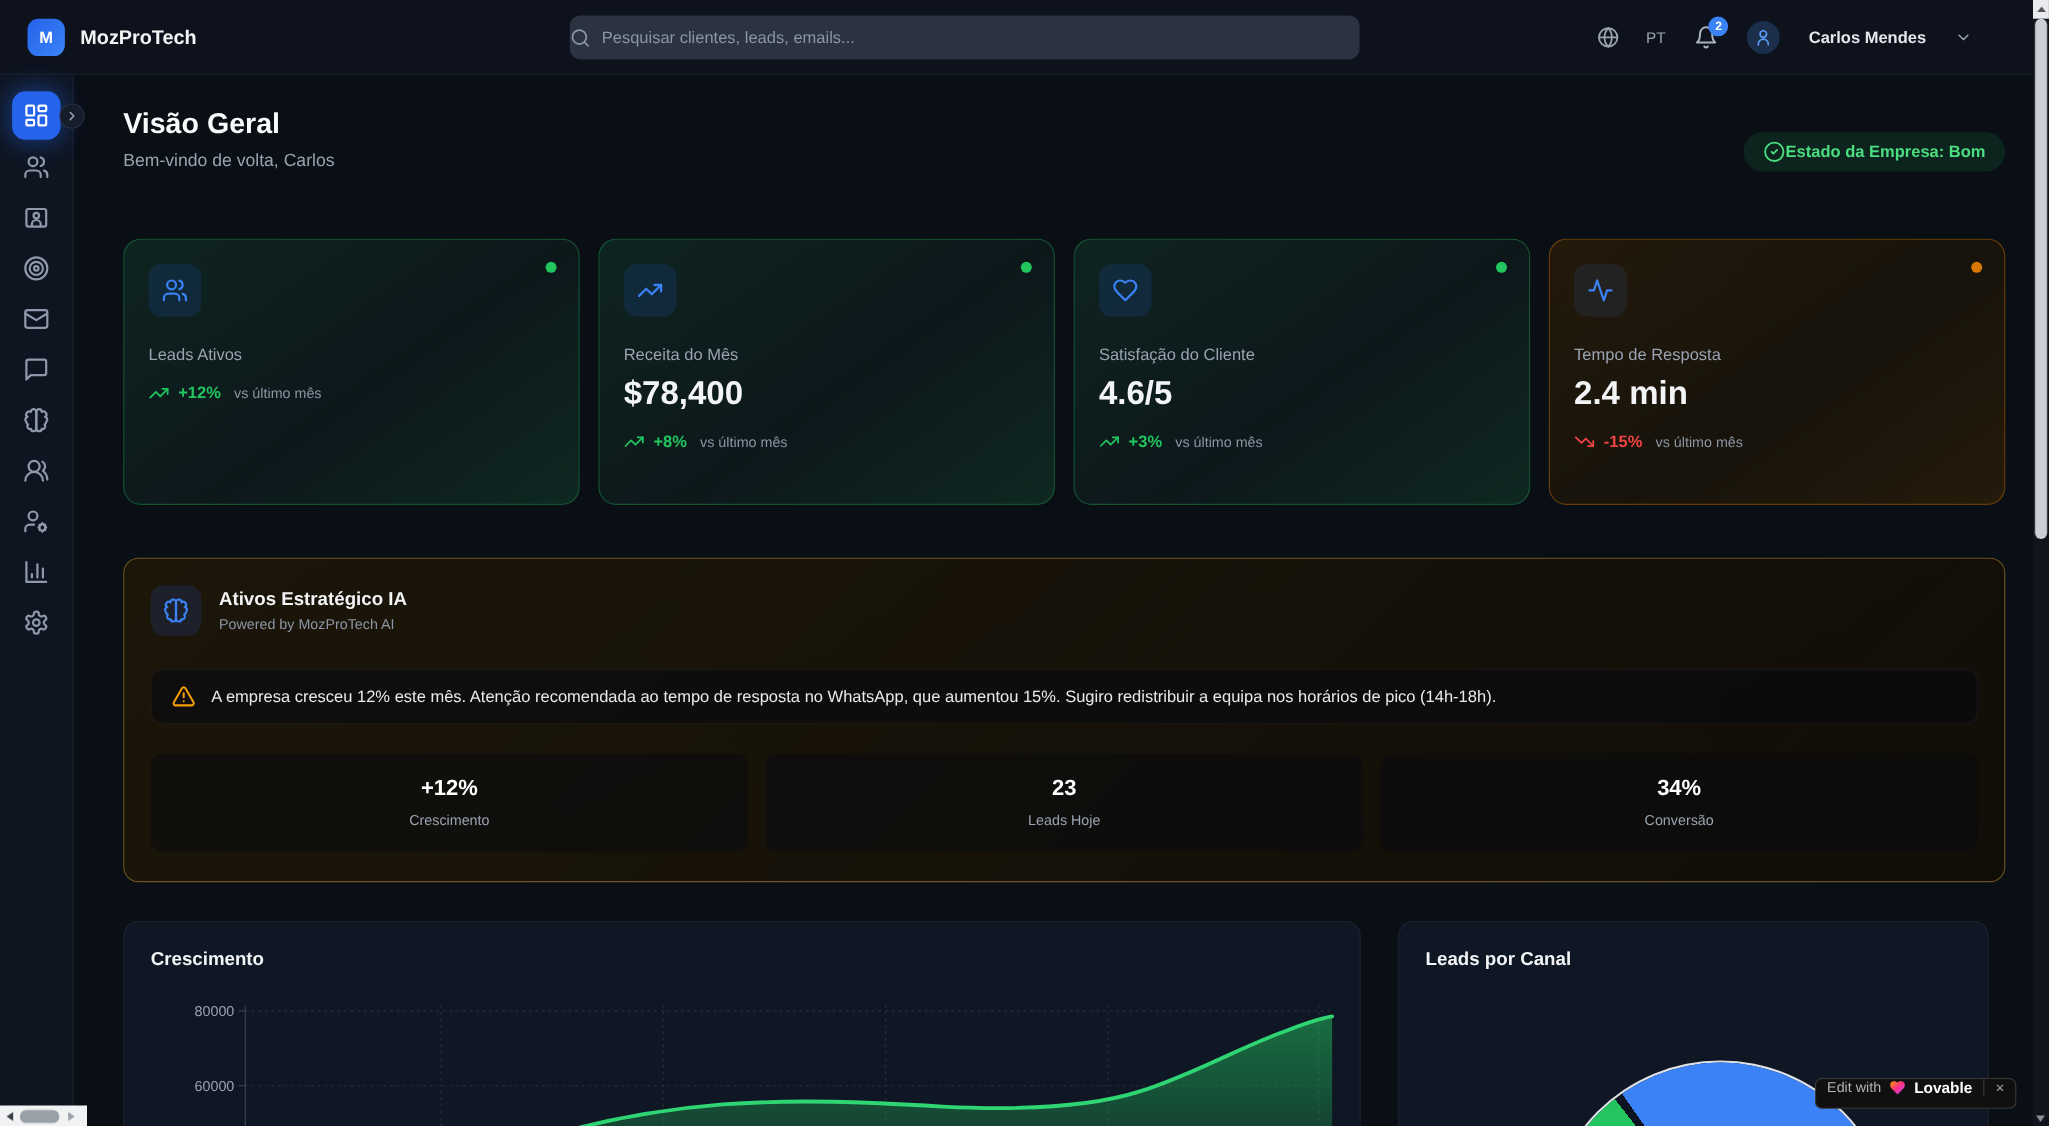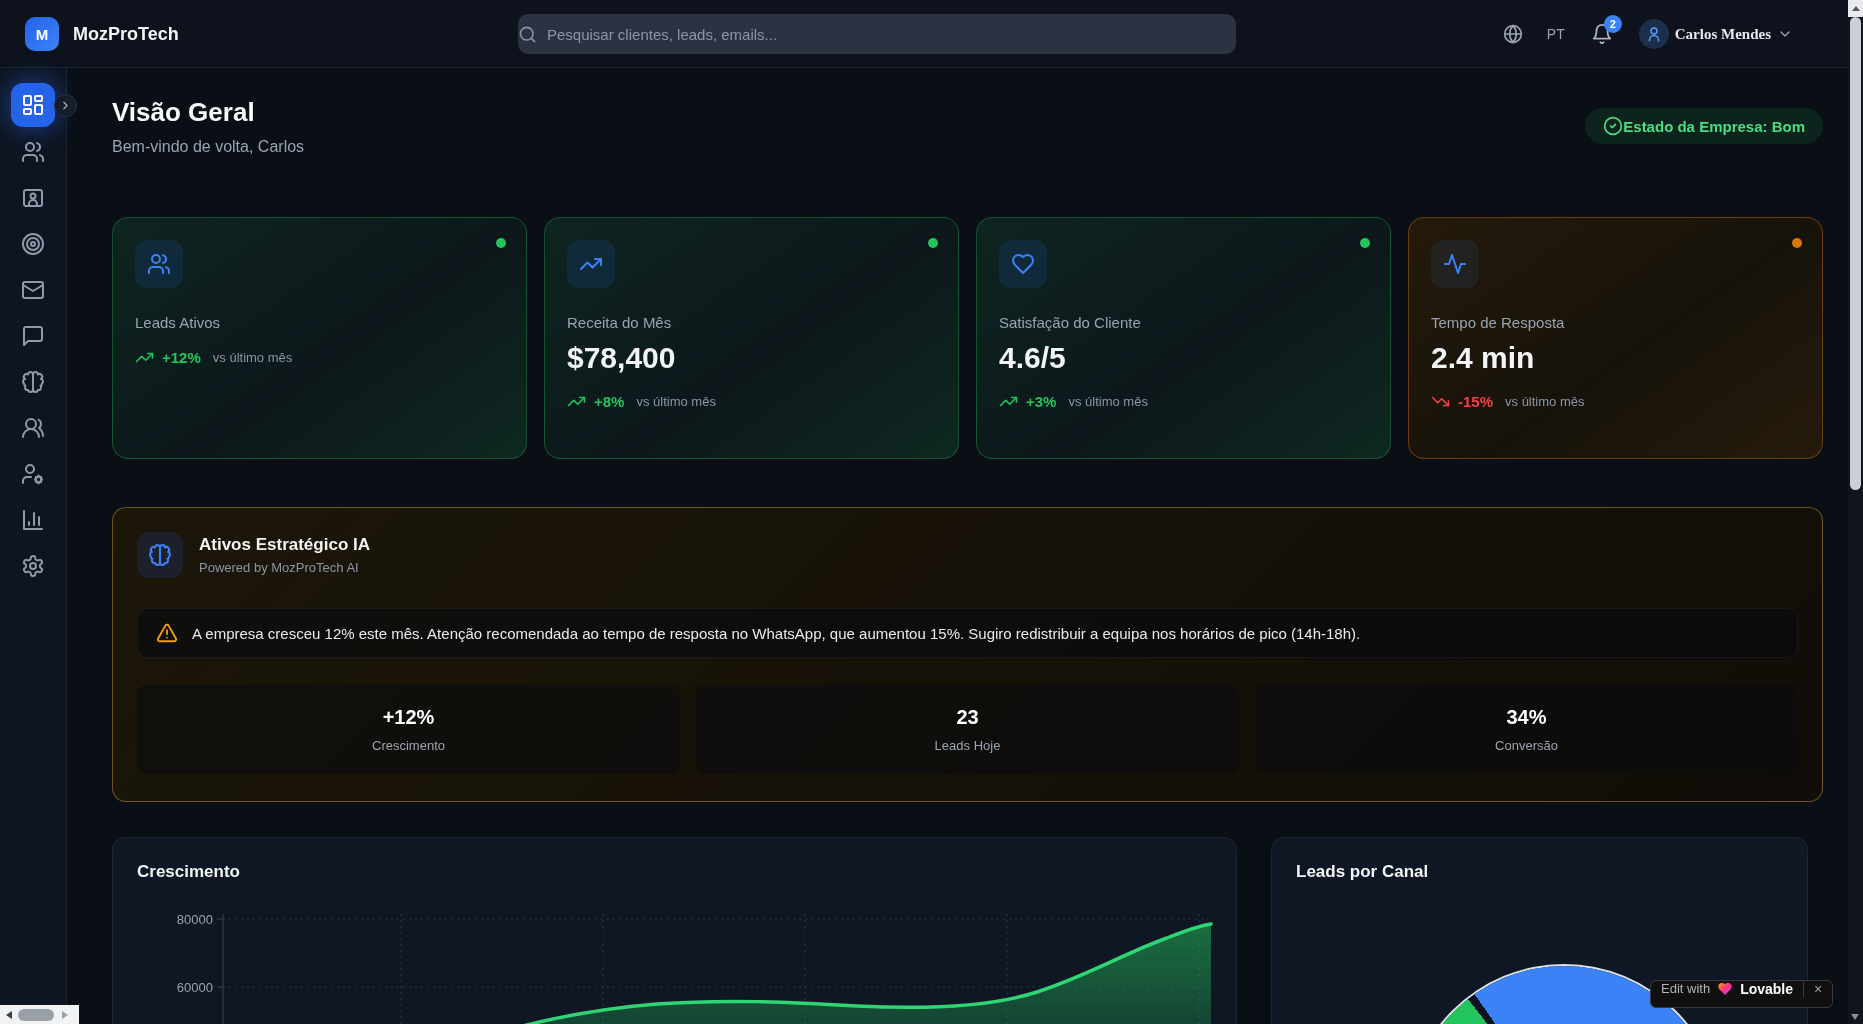--- a/index.html
+++ b/index.html
@@ -16,42 +16,42 @@
   .searchbox { position:absolute; left:470px; top:14px; width:718px; height:40px; background:#2b3342;
     border-radius:10px; display:flex; align-items:center; padding:0 0;margin-left:48px; }
   .searchbox input { background:transparent; border:none; outline:none; color:#cbd2dc; font-size:15px;
     width:100%; margin-left:10px; font-family:"Liberation Sans", sans-serif; }
   .searchbox input::placeholder { color:#8b95a5; }
   .top-right { position:absolute; right:70px; top:0; height:68px; display:flex; align-items:center; gap:26px; }
   .lang { display:flex; align-items:center; gap:24px; color:#9ca3af; font-size:14px; cursor:pointer; }
   .bell-wrap { position:relative; color:#aab3c0; cursor:pointer; }
   .bell-badge { position:absolute; top:-8px; right:-9px; width:18px; height:18px; border-radius:50%;
     background:#3b82f6; color:#fff; font-size:11px; font-weight:bold; display:flex; align-items:center; justify-content:center; }
-  .user-wrap { display:flex; align-items:center; gap:6px; cursor:pointer;font-family:Liberation Serif, serif; }
+  .user-wrap { display:flex; align-items:center; gap:26px; cursor:pointer; }
   .avatar { width:30px; height:30px; border-radius:50%; background:#1b2f4a; color:#5b9bf8;
     display:flex; align-items:center; justify-content:center; }
   .user-name { font-size:15px; font-weight:bold; color:#e5e7eb; }
 
   
   .app { display:flex; height:956px; }
   .sidebar { position:relative; width:67px; background:#0e1520; border-right:1px solid #1b2330;
     padding-top:15px; display:flex; flex-direction:column; align-items:center; flex:0 0 67px; }
   .side-active { width:44px; height:44px; border-radius:12px; background:#2563eb; color:#fff;
     display:flex; align-items:center; justify-content:center; box-shadow:0 0 22px 3px rgba(37,99,235,.45); margin-bottom:2px; }
   .side-item { width:67px; height:46px; display:flex; align-items:center; justify-content:center; color:#8e99ab; cursor:pointer; }
   .side-expand { position:absolute; top:26px; left:54px; width:23px; height:23px; border-radius:50%;
     background:#161d2a; border:1px solid #273143; color:#9aa4b4; display:flex; align-items:center; justify-content:center; cursor:pointer; }
 
   .main { flex:1; padding:29px 40px 0 45px; background:#0a0e15; }
 
   
   .page-header { display:flex; justify-content:space-between; align-items:flex-start; }
   .page-title { font-size:26px; font-weight:bold; color:#f8fafc; }
   .page-sub { margin-top:10px; font-size:16px; color:#9aa3b2;text-align:right; }
-  .status-badge { margin-top:11px; display:flex; align-items:center; padding:8px 18px;
+  .status-badge { margin-top:23px; display:flex; align-items:center; padding:8px 18px;
     border-radius:9999px; background:rgba(34,197,94,.12); color:#4ade80; font-size:15px; font-weight:bold; }
 
   
   .stats-grid { margin-top:61px; display:grid; grid-template-columns:repeat(4,1fr); gap:17px; }
   .stat-card { position:relative; height:242px; border-radius:16px; padding:22px;
     background:linear-gradient(145deg, rgba(34,197,94,.10), rgba(34,197,94,.03) 55%, rgba(34,197,94,.12));
     background-color:#0c1219; border:1px solid rgba(34,197,94,.32); }
   .stat-card.amber { background:linear-gradient(145deg, rgba(217,119,6,.09), rgba(217,119,6,.03) 55%, rgba(217,119,6,.10));
     background-color:#11100b; border:1px solid rgba(217,119,6,.40); }
   .stat-icon { width:48px; height:48px; border-radius:12px; background:rgba(37,99,235,.14); color:#3b82f6;

